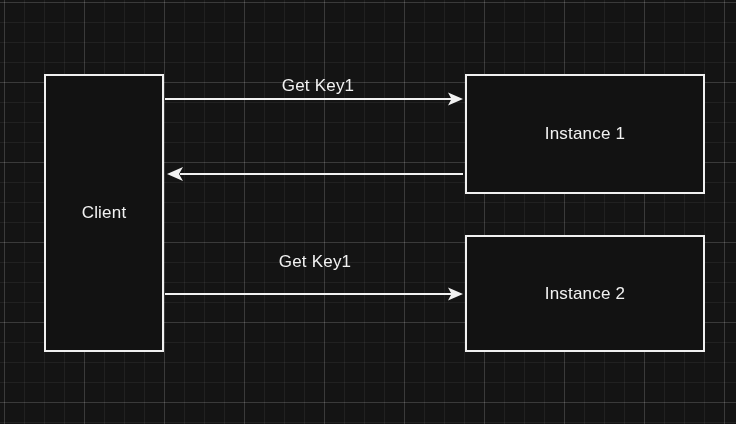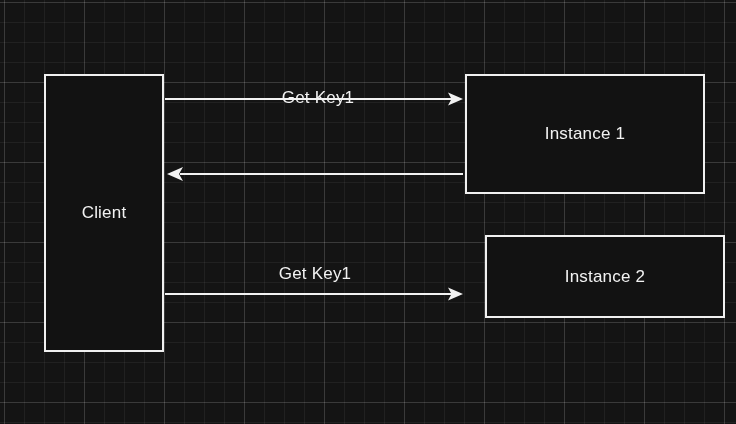--- a/index.html
+++ b/index.html
@@ -33,21 +33,21 @@
   }
   .node-label {
     color: #f2f2f2;
     font-size: 17px;
     font-family: "Liberation Sans", sans-serif;
     letter-spacing: 0.2px;
     white-space: nowrap;
   }
   #node-client  { left: 44px;  top: 74px;  width: 120px; height: 278px; }
   #node-inst1   { left: 465px; top: 74px;  width: 240px; height: 120px; }
-  #node-inst2   { left: 465px; top: 235px; width: 240px; height: 83px; margin-left: 20px; }
+  #node-inst2   { left: 465px; top: 235px; width: 240px; height: 117px; }
 
   .edge-svg {
     position: absolute;
     left: 0; top: 0;
     width: 736px;
     height: 424px;
     overflow: visible;
     pointer-events: none;
   }
   .edge-line {
@@ -59,21 +59,20 @@
 
   .edge-label {
     position: absolute;
     color: #f2f2f2;
     font-size: 17px;
     font-family: "Liberation Sans", sans-serif;
     white-space: nowrap;
     letter-spacing: 0.2px;
     text-align: center;
     transform: translateX(-50%);
-    margin-top: 12px;
   }
   #label-get-key1-top   { left: 318px; top: 76px; }
   #label-move-instance2 { left: 313px; top: 131px; }
   #label-get-key1-bot   { left: 315px; top: 252px; }
 </style>
 </head>
 <body>
 
 <div id="canvas">
 

